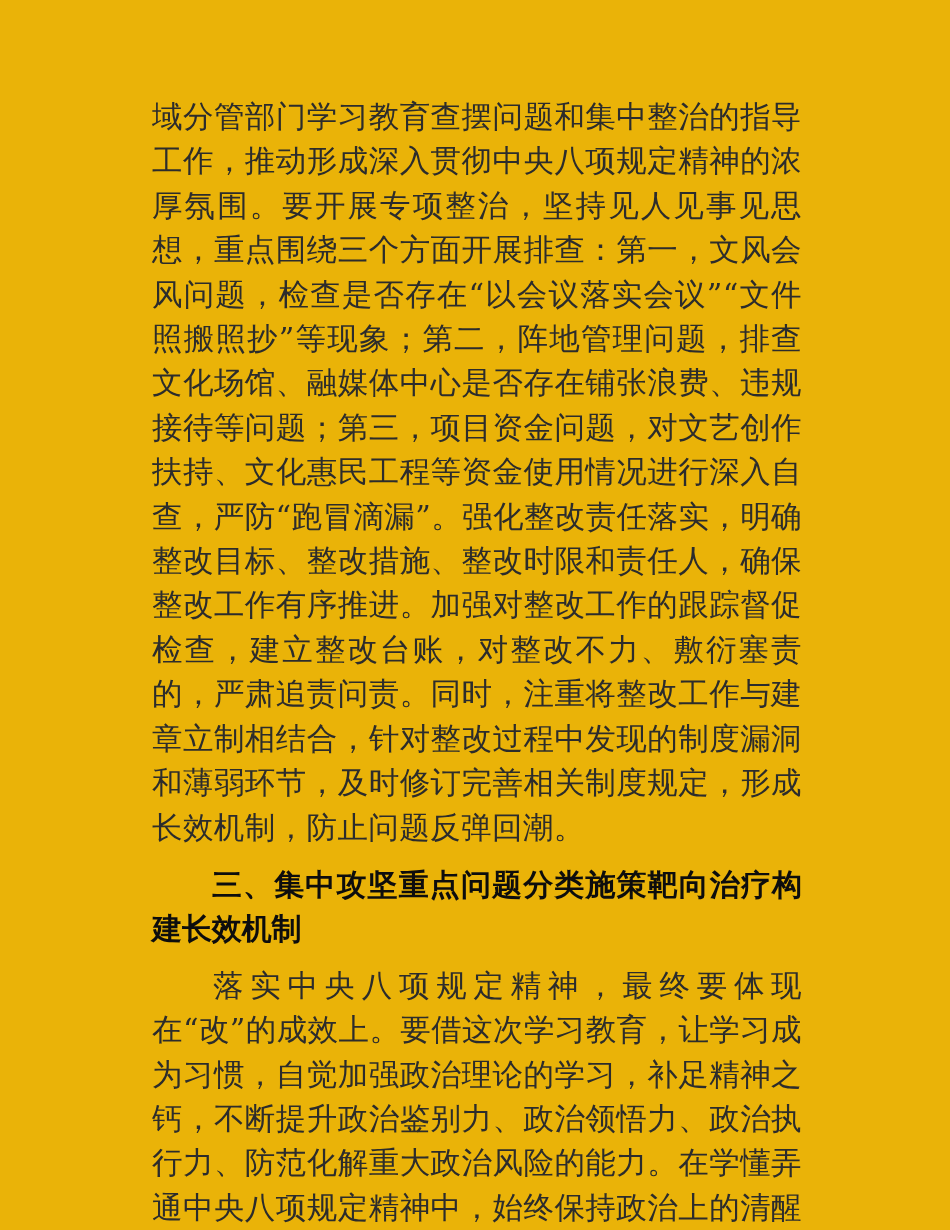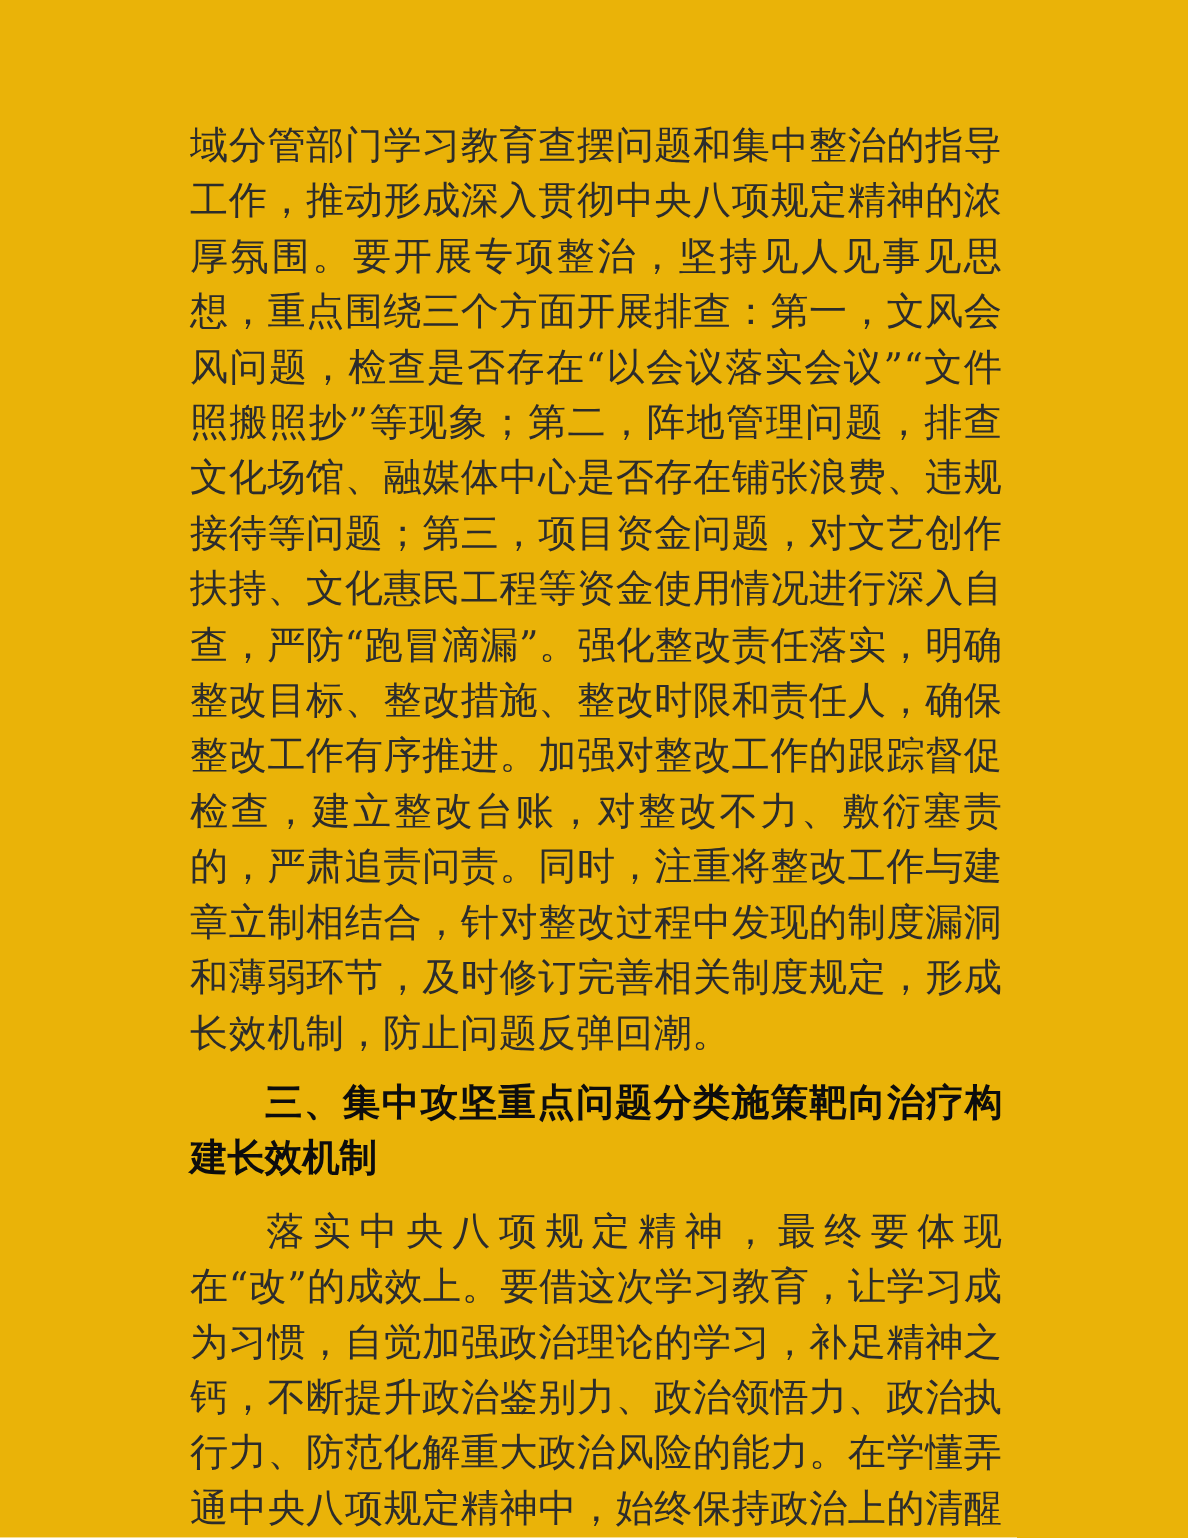--- a/index.html
+++ b/index.html
@@ -39,21 +39,21 @@
     -webkit-font-smoothing: antialiased;
   }
   .para.cont {
     text-indent: 0;
   }
   .para.indent {
     text-indent: 61px;
   }
   
   .heading {
-    font-family: Liberation Mono, monospace;
+    font-family: Liberation Sans, sans-serif;
     font-size: 30px;
     line-height: 44.4px;
     font-weight: bold;
     color: #0d0d0d;
     text-align: justify;
     text-justify: inter-character;
     text-align-last: left;
     text-indent: 60px;
     margin: 0;
     letter-spacing: -0.1px;

